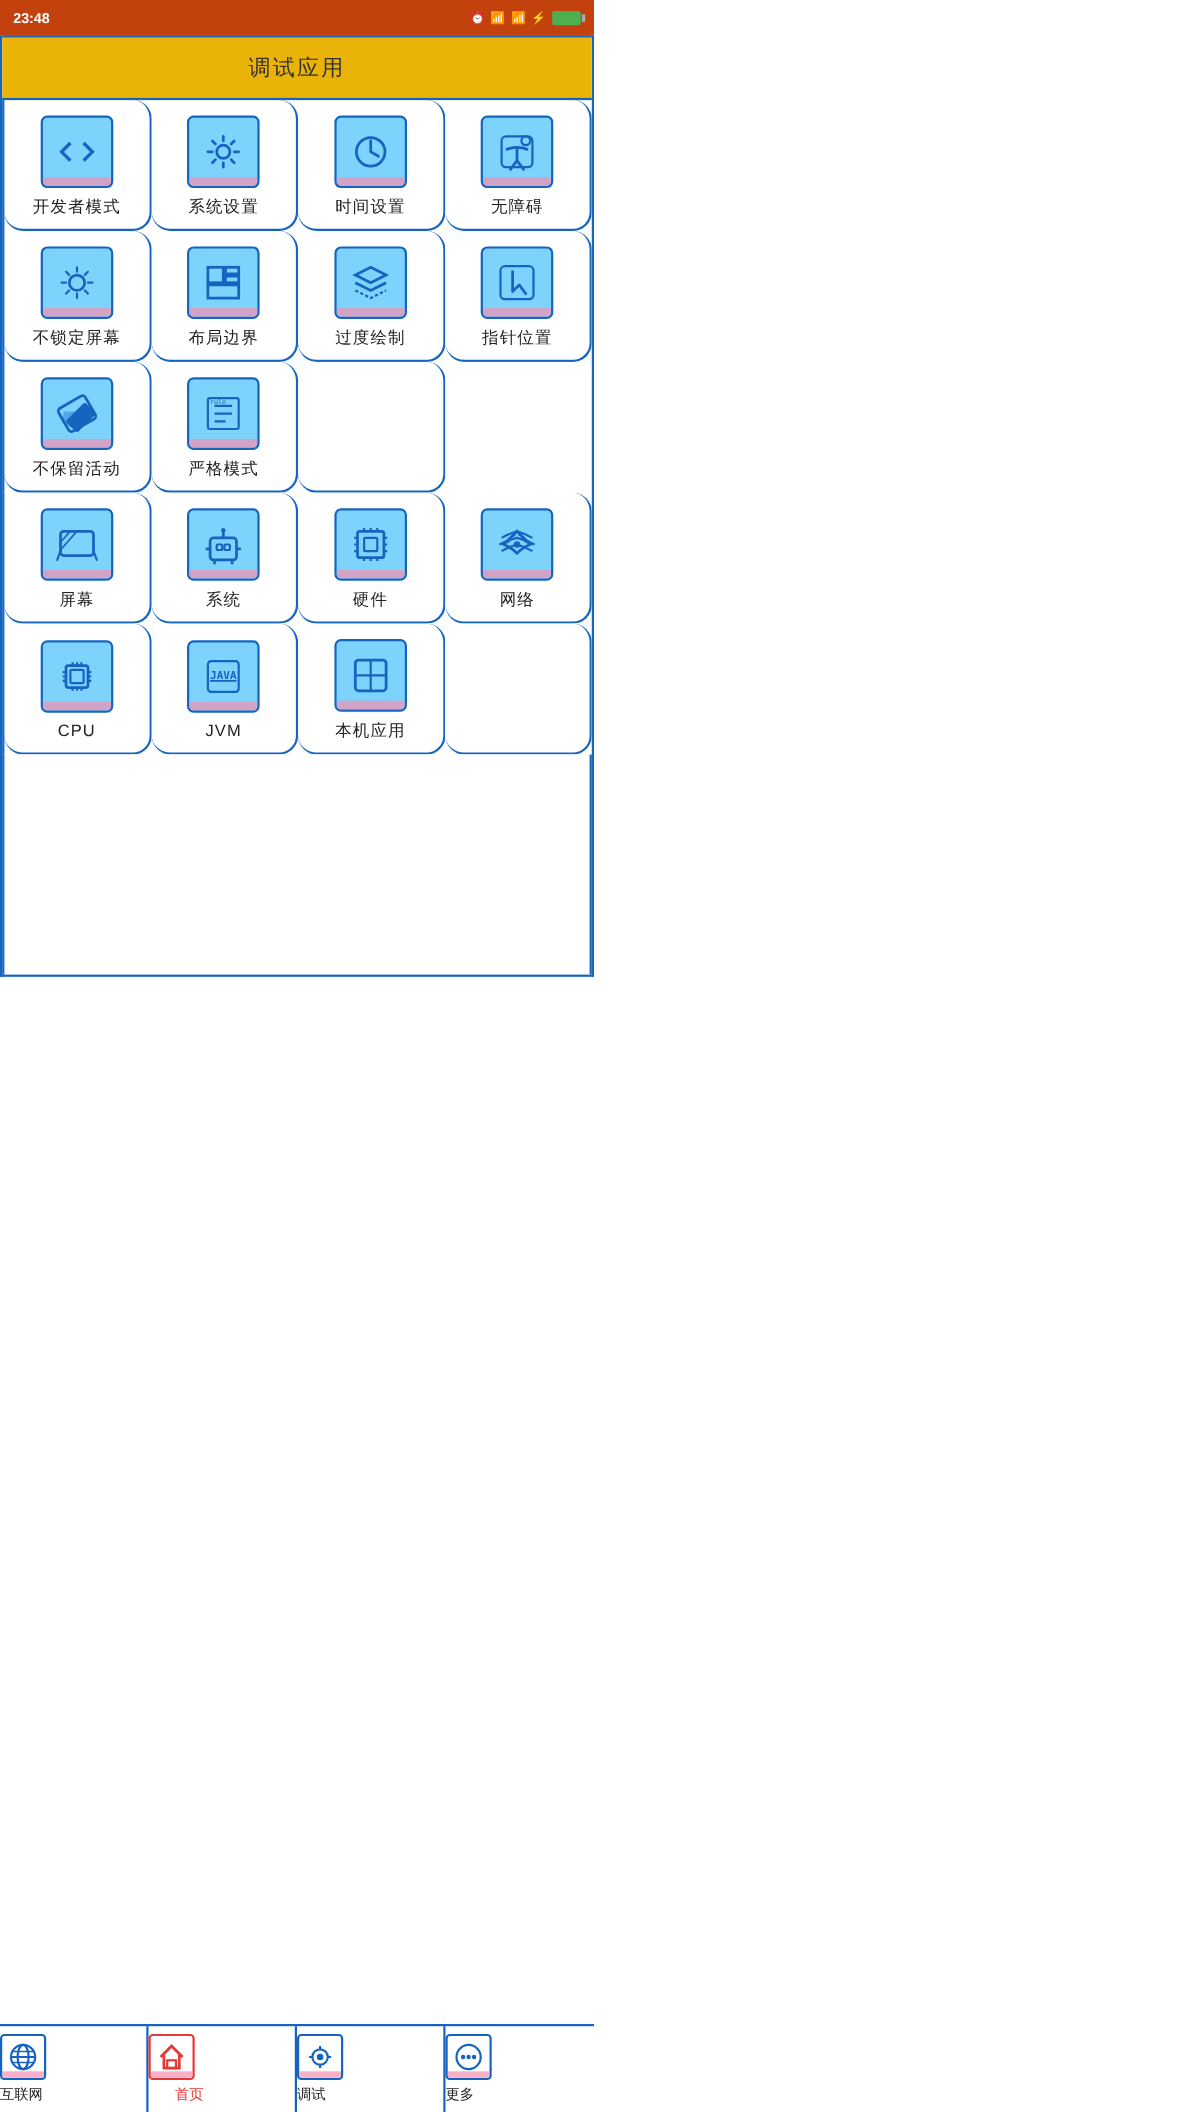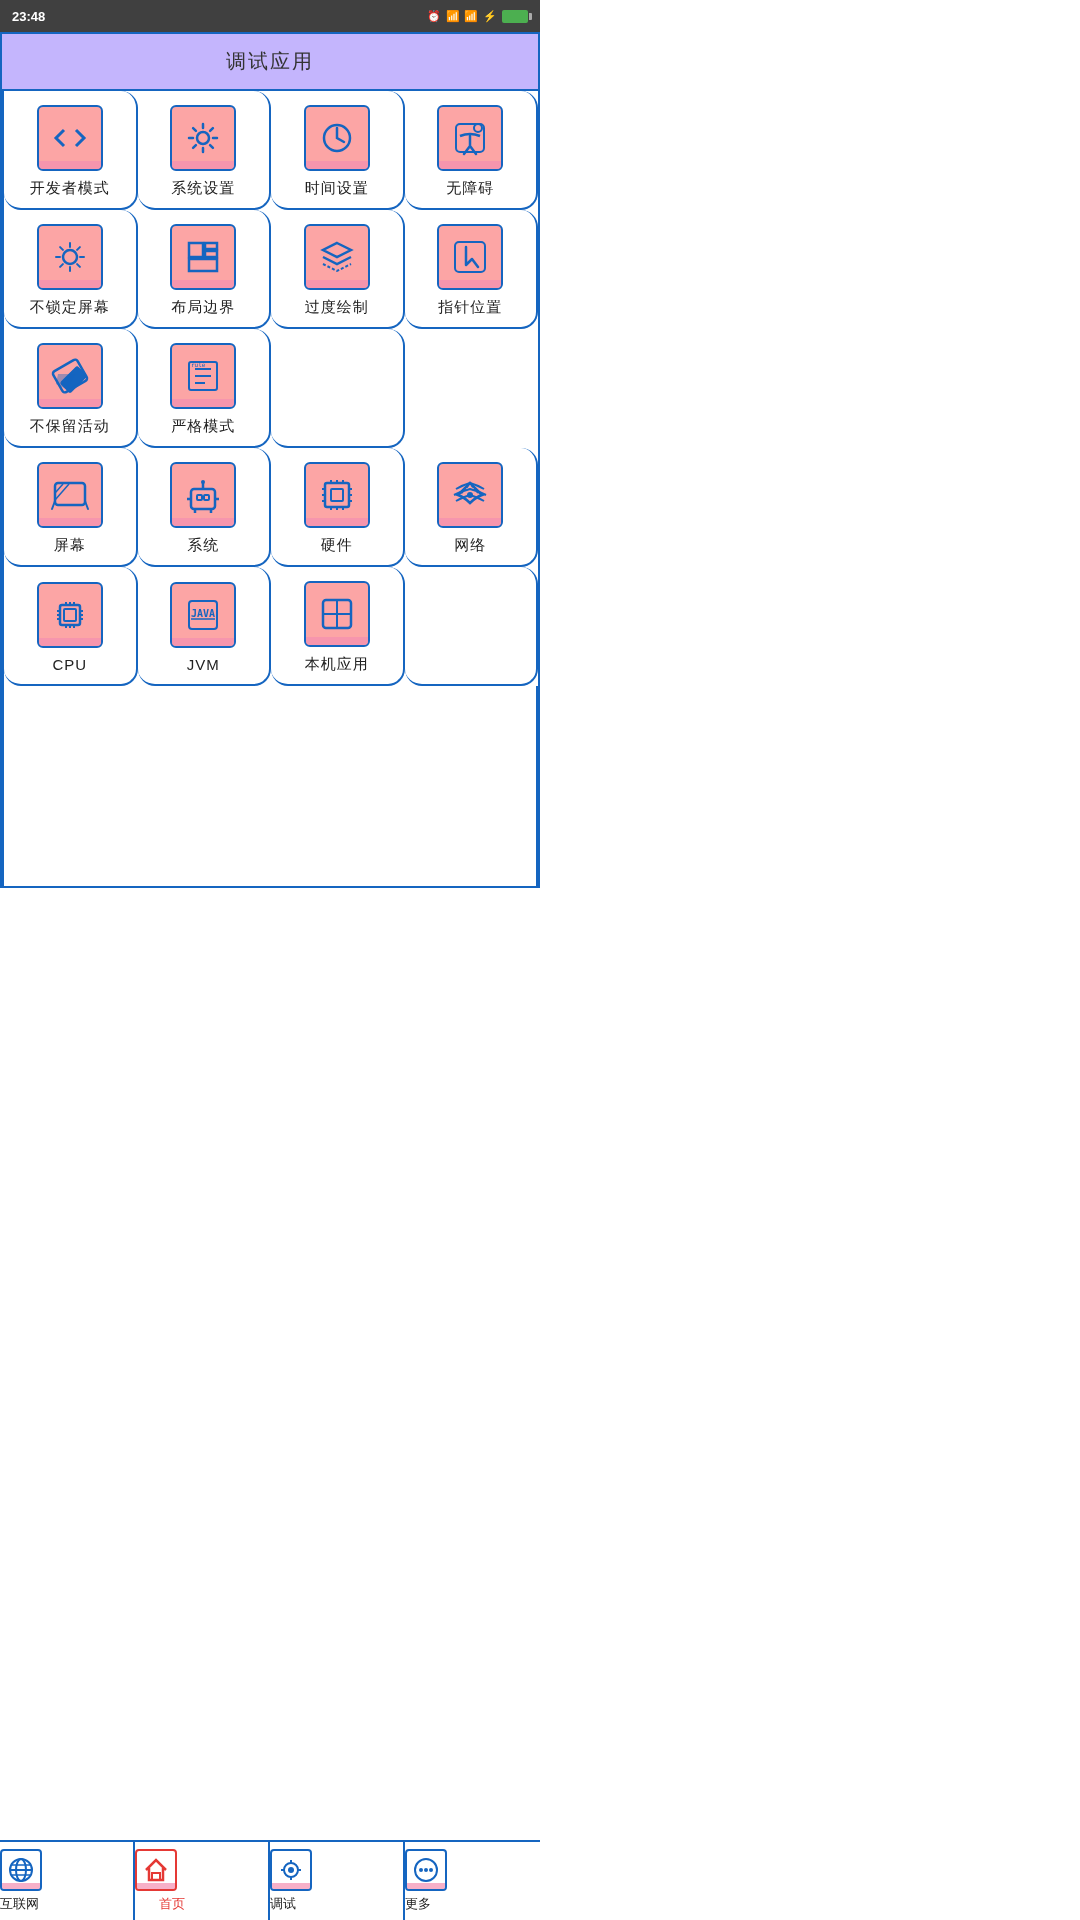--- a/index.html
+++ b/index.html
@@ -8,21 +8,21 @@
       width: 540px;
       min-height: 960px;
       background: #fff;
       font-family: 'Arial', sans-serif;
       position: relative;
       overflow-x: hidden;
     }
 
     
     .status-bar {
-      background: #404040;
+      background: #c2410c;
       color: #fff;
       display: flex;
       justify-content: space-between;
       align-items: center;
       padding: 4px 12px;
       height: 32px;
       font-size: 13px;
       font-weight: bold;
     }
     .status-bar-right {
@@ -52,21 +52,21 @@
 
     
     .main {
       border: 2px solid #1565c0;
       border-top: none;
       min-height: calc(960px - 32px - 80px);
     }
 
     
     .section-header {
-      background: #c4b5fd;
+      background: #eab308;
       border: 2px solid #1565c0;
       border-left: none;
       border-right: none;
       text-align: center;
       padding: 14px 0;
       font-size: 20px;
       color: #333;
       letter-spacing: 2px;
     }
 
@@ -95,21 +95,21 @@
     
     .icon-wrap {
       width: 66px;
       height: 66px;
       border: 2px solid #1565c0;
       border-radius: 6px;
       display: flex;
       align-items: center;
       justify-content: center;
       position: relative;
-      background: #fca5a5;
+      background: #7dd3fc;
       overflow: hidden;
     }
     .icon-wrap::after {
       content: '';
       position: absolute;
       bottom: 0;
       left: 0;
       right: 0;
       height: 8px;
       background: #f48fb1;

